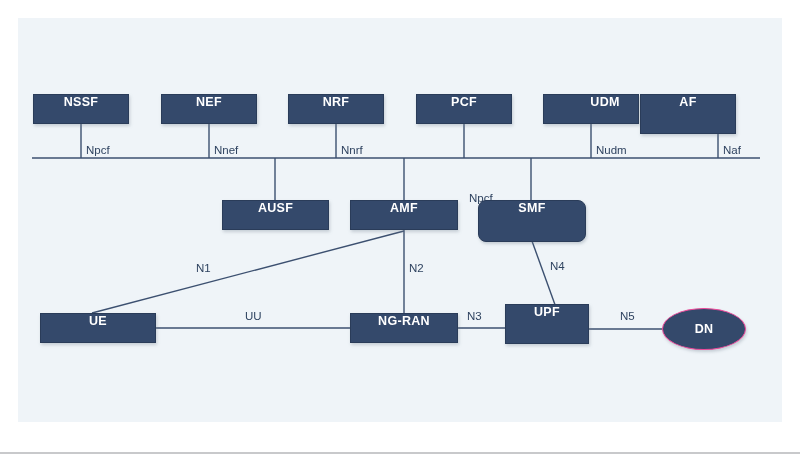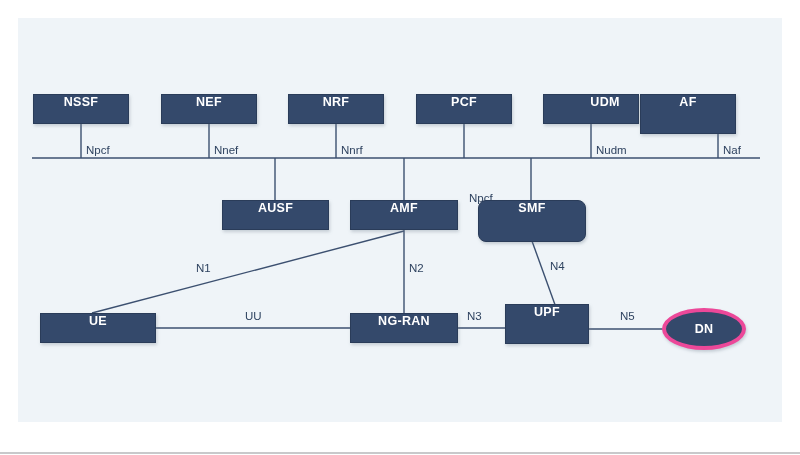--- a/index.html
+++ b/index.html
@@ -48,21 +48,21 @@
     justify-content: center;
     color: #ffffff;
     font-size: 12.5px;
     font-weight: bold;
     letter-spacing: 0.3px;
     box-sizing: border-box;
   }
   .node-ellipse {
     position: absolute;
     background: #34496b;
-    border: 4px solid #ec4899;
+    border: 1px solid #ec4899;
     border-radius: 50%;
     box-shadow: 1px 2px 3px rgba(120,135,150,0.35);
     display: flex;
     align-items: center;
     justify-content: center;
     color: #ffffff;
     font-size: 12.5px;
     font-weight: bold;
     letter-spacing: 0.3px;
     box-sizing: border-box;

